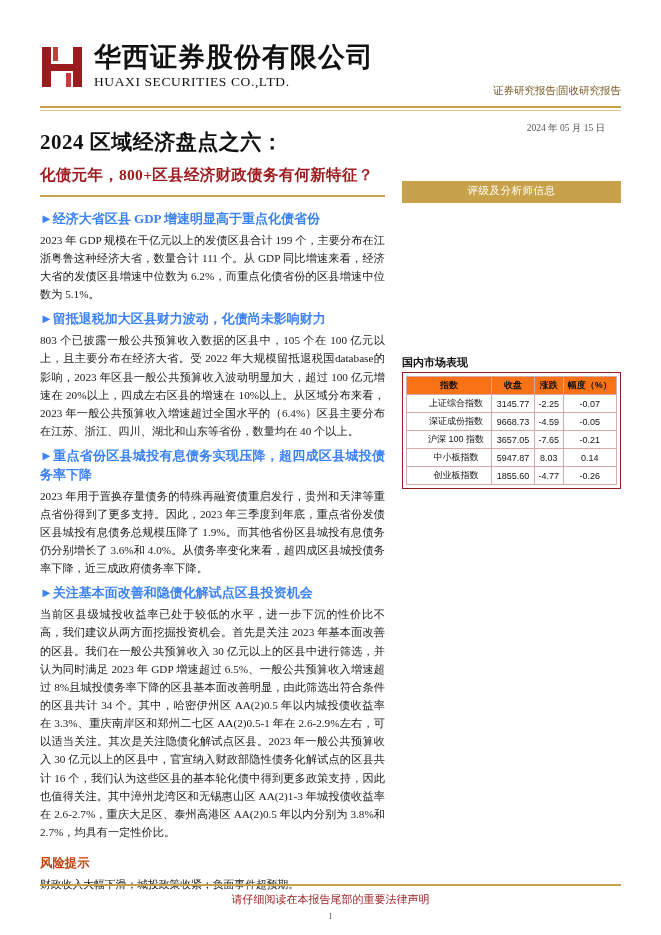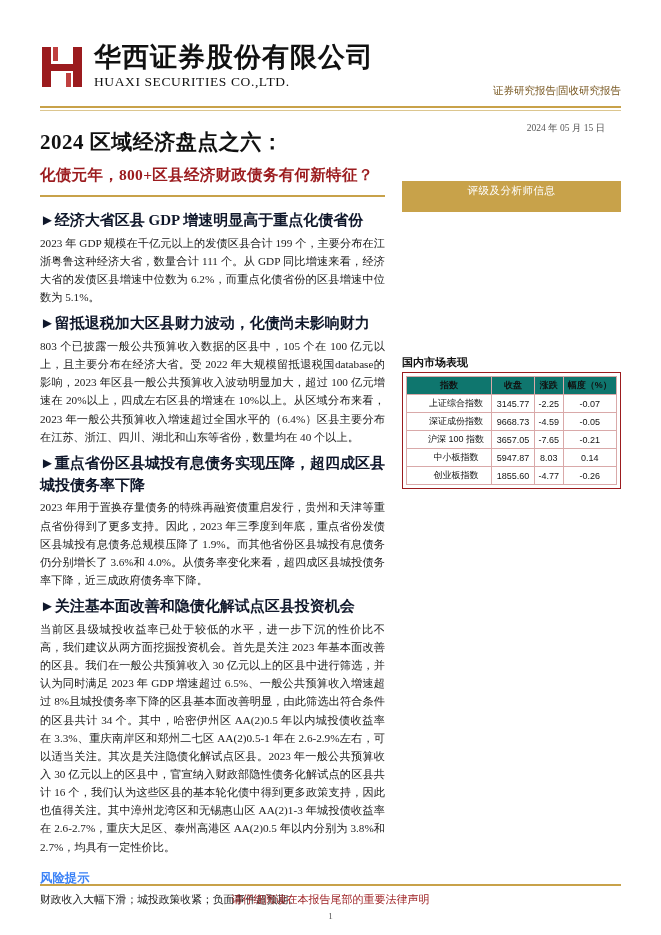--- a/index.html
+++ b/index.html
@@ -131,48 +131,48 @@
     position: absolute;
     left: 40px;
     top: 203px;
     width: 345px;
     font-size: 11.2px;
     line-height: 1.62;
     text-align: justify;
     color: #1a1a1a;
   }
   .h-bullet {
-    color: #0f172a;
-    font-weight: bold;
-    font-size: 15px;
+    color: #3b82f6;
+    font-weight: bold;
+    font-size: 13px;
     margin: 7px 0 2px 0;
     line-height: 1.45;
   }
   .para {
     margin: 0 0 4px 0;
     text-indent: 0;
   }
   .risk-title {
-    color: #3b82f6;
+    color: #c2410c;
     font-weight: bold;
     font-size: 12.4px;
     margin: 12px 0 3px 0;
   }
   .risk-body {
     font-size: 10.8px;
     margin: 0;
   }
 
   
   .side-head {
     position: absolute;
     left: 402px;
     top: 181px;
     width: 219px;
-    height: 31px;
+    height: 22px;
     background: #c8a24a;
     color: #ffffff;
     font-size: 10.5px;
     text-align: center;
     line-height: 19px;
     letter-spacing: 0.5px;
   }
   .side-sub {
     position: absolute;
     left: 402px;
@@ -191,21 +191,21 @@
     padding: 3px;
     background: #fff;
   }
   table.mkt {
     border-collapse: collapse;
     width: 100%;
     font-size: 9px;
     font-family: "Liberation Sans", sans-serif;
   }
   table.mkt th {
-    background: #0f766e;
+    background: #f97316;
     border: 1px solid #d9a9a9;
     font-weight: bold;
     color: #111;
     padding: 2px 1px;
     text-align: center;
   }
   table.mkt td {
     border: 1px solid #d9a9a9;
     padding: 2px 2px;
     text-align: center;

